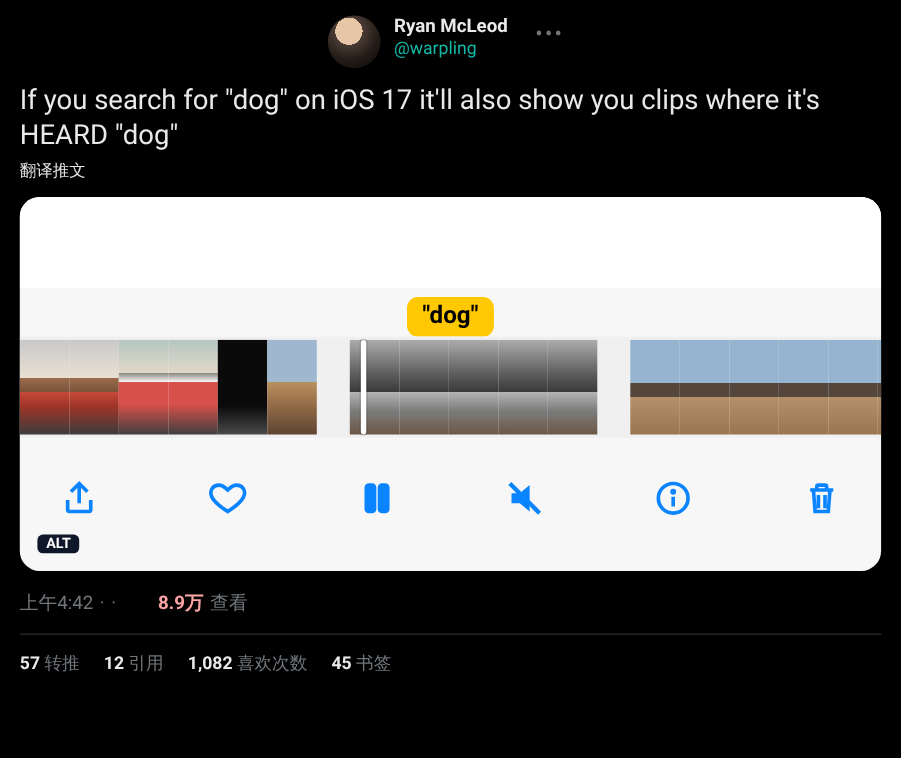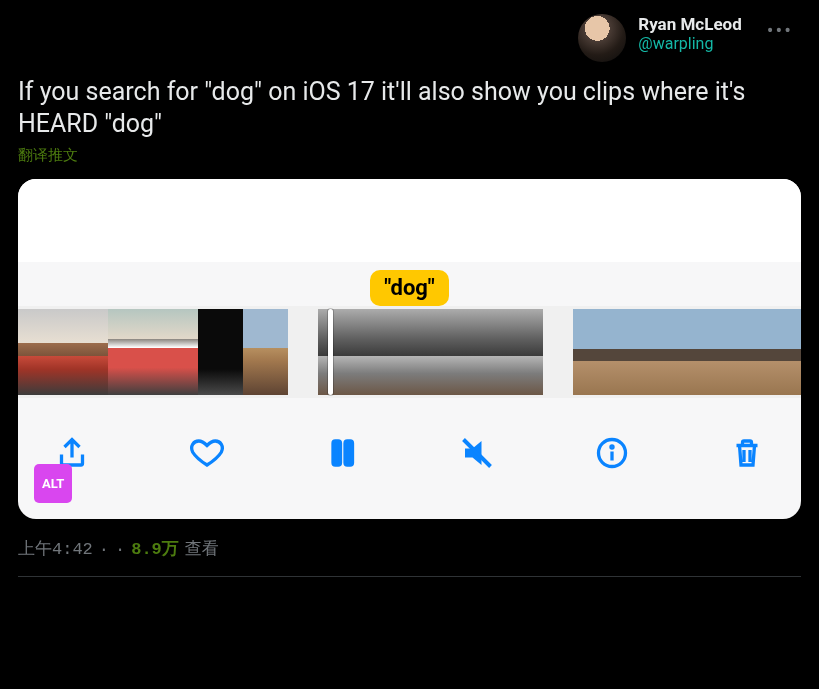--- a/index.html
+++ b/index.html
@@ -6,34 +6,34 @@
   body {
     background: #000;
     width: 819px;
     height: 689px;
     font-family: -apple-system, BlinkMacSystemFont, "Segoe UI", Roboto, Helvetica, Arial, sans-serif;
     color: #e7e9ea;
     overflow: hidden;
     padding: 14px 18px;
   }
   .tweet { display: flex; flex-direction: column; }
-  .header { display: flex; align-items: flex-start; justify-content: flex-end; gap: 17px; }
+  .header { display: flex; align-items: flex-start; justify-content: center; gap: 17px; }
   .user-row { display: flex; gap: 12px; }
   .avatar {
     width: 48px; height: 48px; border-radius: 50%;
     background: radial-gradient(circle at 40% 30%, #e7c6a8 0%, #e7c6a8 28%, #4a3c35 28%, #231b16 60%, #0b0b0b 100%);
     flex-shrink: 0;
   }
   .user-names { display: flex; flex-direction: column; }
   .display-name { font-weight: 700; font-size: 17px; color: #e7e9ea; }
   .handle { color: #14b8a6; font-size: 16px; }
   .more { color: #71767b; font-size: 20px; line-height: 1; letter-spacing: 2px; padding: 6px 8px; cursor: pointer; }
 
   .tweet-text { margin-top: 14px; font-size: 25px; line-height: 32px; color: #e7e9ea; }
-  .translate-link { margin-top: 6px; color: #4d7c0f; font-size: 15px; cursor: pointer; }
+  .translate-link { margin-top: 6px; color: #e5e5e5; font-size: 15px; cursor: pointer; }
 
   .media-card {
     margin-top: 14px;
     background: #f7f7f8;
     border-radius: 18px;
     overflow: hidden;
     position: relative;
     height: 340px;
     display: flex; flex-direction: column;
   }
@@ -85,37 +85,36 @@
     justify-content: space-between;
     align-items: center;
     padding: 18px 32px 30px;
   }
   .tool-btn { color: #0a84ff; cursor: pointer; display: flex; align-items: center; justify-content: center; width: 44px; height: 44px; }
   .tool-btn svg { width: 36px; height: 36px; stroke: #0a84ff; fill: none; stroke-width: 2.2; }
 
   .alt-badge {
     position: absolute;
     left: 16px; bottom: 16px;
-    background: #d946ef; color: #fff;
+    background: #0f172a; color: #fff;
     font-size: 13px; font-weight: 700;
-    padding: 12px 8px; border-radius: 5px;
+    padding: 1px 8px; border-radius: 5px;
     cursor: pointer;
   }
 
   .meta-row {
     margin-top: 18px;
     color: #71767b;
     font-size: 17px;
     display: flex; align-items: baseline; gap: 6px;
     padding-bottom: 16px;
     border-bottom: 1px solid #2f3336;
-    font-family: Liberation Mono, monospace;
   }
   .meta-row .dot { color: #71767b; }
-  .views-count { color: #4d7c0f; font-weight: 700; }
+  .views-count { color: #fca5a5; font-weight: 700; margin-left: 32px; }
 
   .stats-row {
     margin-top: 16px;
     display: flex; gap: 22px;
     color: #71767b; font-size: 16px;
   }
   .stat .num { color: #e7e9ea; font-weight: 700; margin-right: 4px; }
 </style>
 </head>
 <body>
@@ -213,14 +212,28 @@
   </div>
 
   <div class="meta-row">
     <span>上午4:42</span>
     <span class="dot">·</span>
     <span class="dot">·</span>
     <span class="views-count">8.9万</span>
     <span>查看</span>
   </div>
 
+  <div class="stats-row">
+    <span class="stat">
+      <span class="num">57</span><span>转推</span>
+    </span>
+    <span class="stat">
+      <span class="num">12</span><span>引用</span>
+    </span>
+    <span class="stat">
+      <span class="num">1,082</span><span>喜欢次数</span>
+    </span>
+    <span class="stat">
+      <span class="num">45</span><span>书签</span>
+    </span>
+  </div>
 
 </div>
 
 </body></html>

